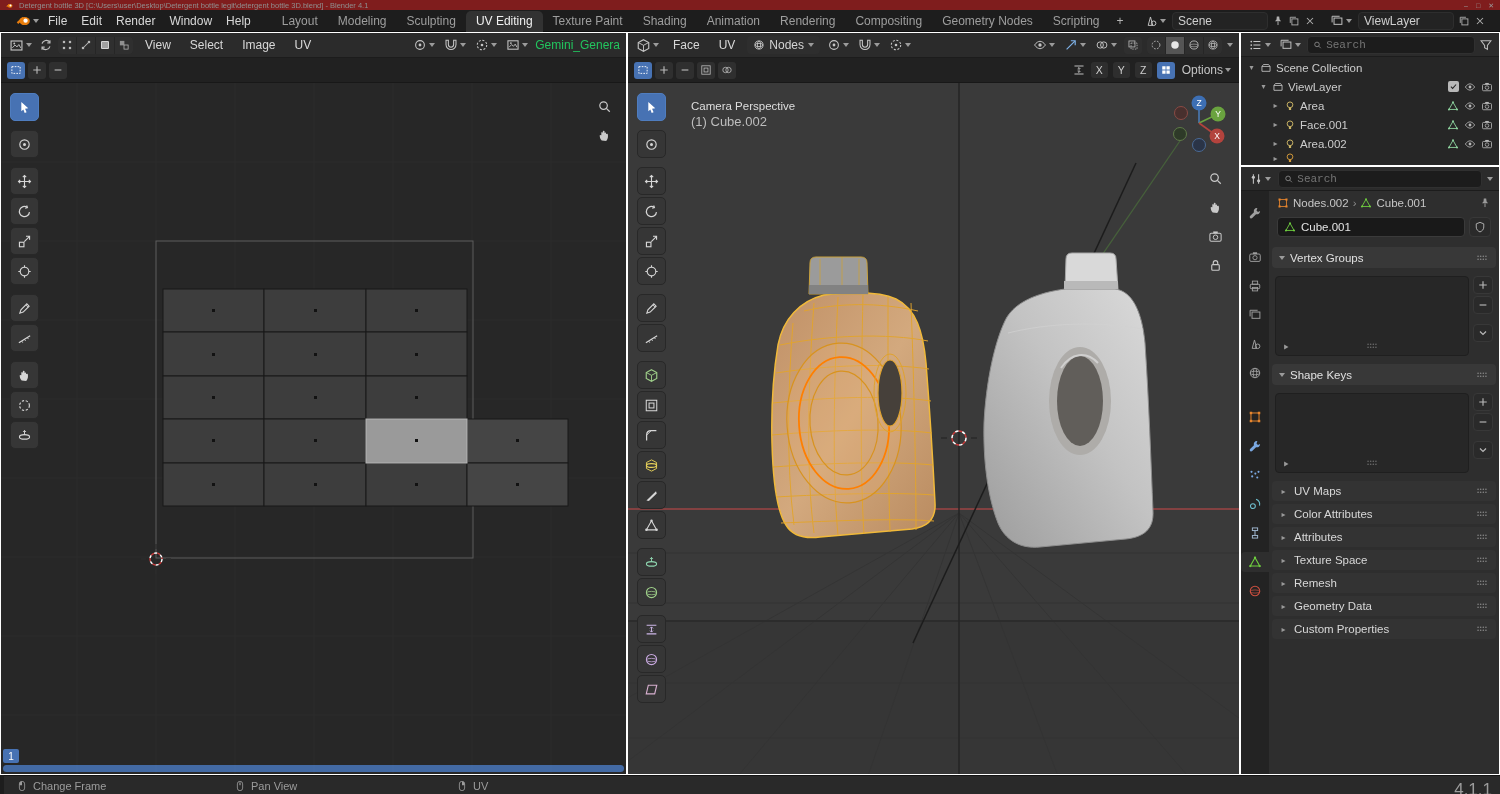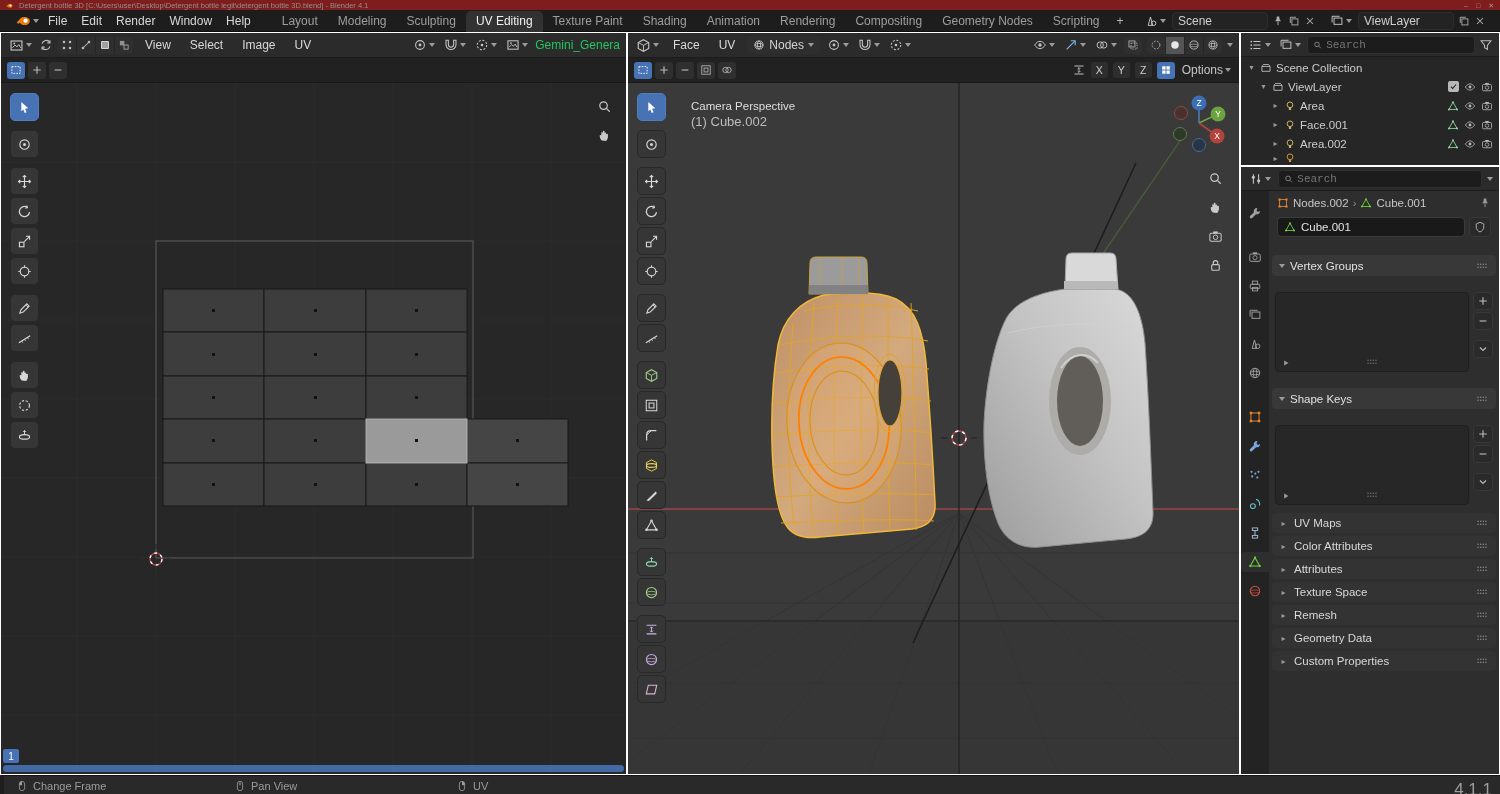--- a/index.html
+++ b/index.html
@@ -68,21 +68,21 @@
   #props .ehead{height:24px;background:#2b2b2b}
   #ptabs{position:absolute;left:0;top:24px;bottom:0;width:28px;background:#232323;display:flex;flex-direction:column;align-items:center;padding-top:12px;gap:9px}
   .ptab{width:24px;height:20px;display:flex;align-items:center;justify-content:center;color:#9f9f9f;border-radius:4px 0 0 4px}
   .ptab.active{background:#2e2e2e;color:#6fcf3f;width:28px}
   .ptgap{height:6px}
   #pcontent{position:absolute;left:28px;top:24px;right:0;bottom:0;background:#2e2e2e;font-size:11.5px}
   .pbread{height:24px;display:flex;align-items:center;gap:4px;padding:0 8px;color:#c6c6c6}
   .pnamerow{display:flex;align-items:center;gap:4px;padding:2px 8px 6px}
   .field{flex:1;background:#191919;border:1px solid #3a3a3a;border-radius:4px;height:20px;display:flex;align-items:center;gap:5px;padding:0 6px;color:#e2e2e2}
   .sqbtn{width:22px;height:20px;background:#2a2a2a;border:1px solid #383838;border-radius:4px;display:flex;align-items:center;justify-content:center;color:#b9b9b9}
-  .panel-h{height:21px;background:#383838;border-radius:4px;display:flex;align-items:center;gap:5px;padding:0 7px;margin:12px 3px;color:#e0e0e0}
+  .panel-h{height:21px;background:#383838;border-radius:4px;display:flex;align-items:center;gap:5px;padding:0 7px;margin:4px 3px;color:#e0e0e0}
   .panel-h .grip{margin-left:auto;color:#8a8a8a}
   .panel-body{position:relative;margin:0 3px 4px;padding:4px 3px}
   .plistwrap{display:flex;gap:4px}
   .plist{flex:1;height:80px;background:#272727;border:1px solid #1f1f1f;border-radius:4px;position:relative}
   .plist .listgrip{position:absolute;bottom:2px;left:50%;transform:translateX(-50%);color:#6e6e6e}
   .plist .listplay{position:absolute;bottom:3px;left:5px;color:#9a9a9a}
   .pside{width:20px;display:flex;flex-direction:column;gap:2px}
   .pside .sqbtn{width:20px;height:18px}
   .cboxrow{display:flex;align-items:center;gap:7px;padding:4px 10px 6px;color:#cdcdcd}
   .cbox{width:12px;height:12px;background:#222222;border:1px solid #4d4d4d;border-radius:2px}

